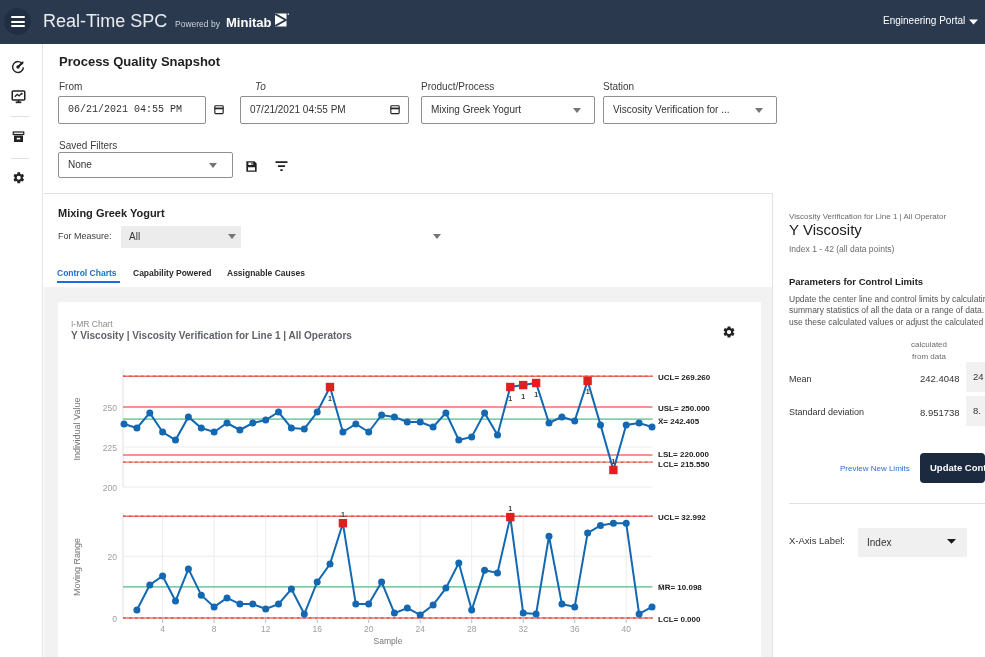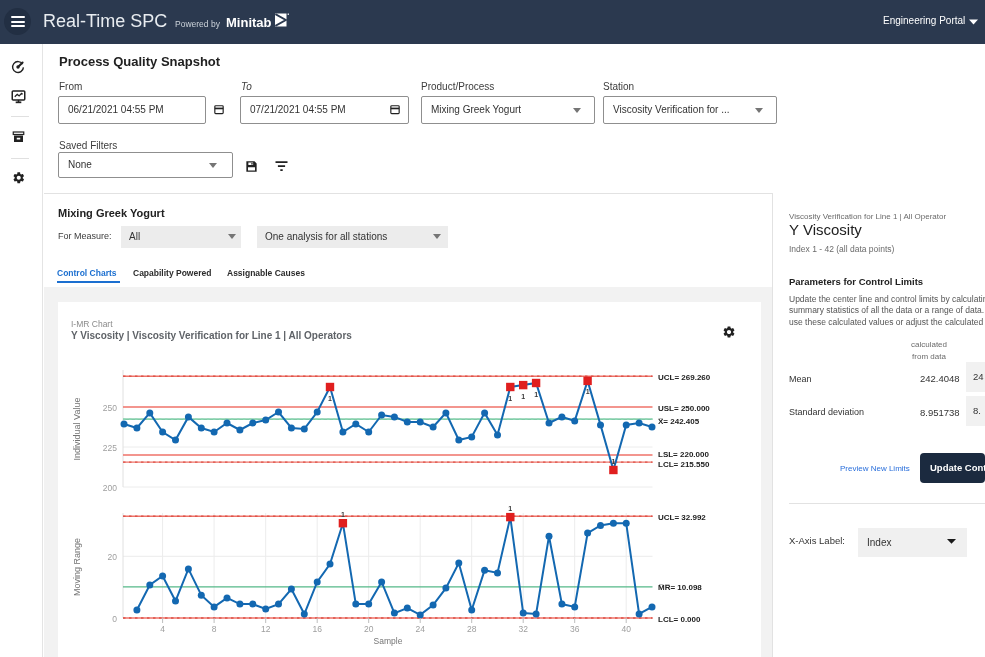--- a/index.html
+++ b/index.html
@@ -58,25 +58,25 @@
   <rect x="3" y="9" width="18" height="13" fill="#212121"></rect>
   <rect x="8.5" y="13.5" width="7" height="3.5" fill="#fff"></rect>
 </svg>
 <div style="left:11px;top:158px;width:18px;height:1px;background:#e0e0e0;"></div>
 <svg style="position:absolute;left:12px;top:171px" width="13.5" height="13.5" viewBox="0 0 24 24">
   <path fill="#212121" d="M19.14,12.94c0.04-0.3,0.06-0.61,0.06-0.94c0-0.32-0.02-0.64-0.07-0.94l2.03-1.58c0.18-0.14,0.23-0.41,0.12-0.61l-1.92-3.32c-0.12-0.22-0.37-0.29-0.59-0.22l-2.39,0.96c-0.5-0.38-1.03-0.7-1.62-0.94L14.4,2.81c-0.04-0.24-0.24-0.41-0.48-0.41h-3.84c-0.24,0-0.43,0.17-0.47,0.41L9.25,5.35C8.66,5.59,8.12,5.92,7.63,6.29L5.24,5.33c-0.22-0.08-0.47,0-0.59,0.22L2.74,8.87C2.62,9.08,2.66,9.34,2.86,9.48l2.03,1.58C4.84,11.36,4.8,11.69,4.8,12s0.02,0.64,0.07,0.94l-2.03,1.58c-0.18,0.14-0.23,0.41-0.12,0.61l1.92,3.32c0.12,0.22,0.37,0.29,0.59,0.22l2.39-0.96c0.5,0.38,1.03,0.7,1.62,0.94l0.36,2.54c0.05,0.24,0.24,0.41,0.48,0.41h3.84c0.24,0,0.44-0.17,0.47-0.41l0.36-2.54c0.59-0.24,1.13-0.56,1.62-0.94l2.39,0.96c0.22,0.08,0.47,0,0.59-0.22l1.92-3.32c0.12-0.22,0.07-0.47-0.12-0.61L19.14,12.94z M12,15.6c-1.98,0-3.6-1.62-3.6-3.6s1.62-3.6,3.6-3.6s3.6,1.62,3.6,3.6S13.98,15.6,12,15.6z"></path>
 </svg>
 
 <div style="left:59px;top:54px;font-size:13px;font-weight:bold;color:#212121;">Process Quality Snapshot</div>
 <div style="left:59px;top:81px;font-size:10px;color:#3c3c3c;">From</div>
-<div style="left:241px;top:81px;font-size:10px;color:#3c3c3c;font-style:italic;">To</div>
+<div style="left:255px;top:81px;font-size:10px;color:#3c3c3c;font-style:italic;">To</div>
 <div style="left:421px;top:81px;font-size:10px;color:#3c3c3c;">Product/Process</div>
 <div style="left:603px;top:81px;font-size:10px;color:#3c3c3c;">Station</div>
 
-<div class="fbox" style="left:58px;top:96px;width:148px;">06/21/2021 04:55 PM</div>
+<div class="fbox" style="left:58px;top:96px;width:148px;font-family:Liberation Mono, monospace;">06/21/2021 04:55 PM</div>
 <svg style="position:absolute;left:214px;top:104px" width="10" height="11" viewBox="0 0 24 24" fill="none" stroke="#212121" stroke-width="2.8">
       <rect x="2" y="3" width="20" height="19" rx="2"></rect>
       <path d="M2 9.5 L22 9.5" stroke-width="4"></path>
     </svg>
 <div class="fbox" style="left:240px;top:96px;width:169px;">07/21/2021 04:55 PM</div>
 <svg style="position:absolute;left:390px;top:104px" width="10" height="11" viewBox="0 0 24 24" fill="none" stroke="#212121" stroke-width="2.8">
       <rect x="2" y="3" width="20" height="19" rx="2"></rect>
       <path d="M2 9.5 L22 9.5" stroke-width="4"></path>
     </svg>
 <div class="fbox" style="left:421px;top:96px;width:174px;">Mixing Greek Yogurt</div>
@@ -94,21 +94,20 @@
 <svg style="position:absolute;left:275px;top:161px" width="13" height="11" viewBox="0 0 13 11" stroke="#212121" stroke-width="1.7">
   <path d="M0.5 1.2 L12.5 1.2 M2.9 5.2 L10.1 5.2 M5.3 9.2 L7.7 9.2"></path>
 </svg>
 
 <div style="left:44px;top:193px;width:941px;height:1px;background:#e2e2e2;"></div>
 
 <div style="left:58px;top:207px;font-size:11px;font-weight:bold;color:#212121;">Mixing Greek Yogurt</div>
 <div style="left:58px;top:231px;font-size:9px;color:#3c3c3c;">For Measure:</div>
 <div class="gsel" style="left:121px;top:226px;width:120px;">All</div>
 <div class="caret" style="left:228px;top:234px;"></div>
-<div class="gsel" style="left:257px;top:226px;width:191px;">One analysis for all stations</div>
 <div class="caret" style="left:433px;top:234px;"></div>
 
 <div style="left:57px;top:268px;font-size:8.5px;font-weight:bold;color:#1b6fd0;">Control Charts</div>
 <div style="left:57px;top:281px;width:63px;height:2px;background:#1b6fd0;"></div>
 <div style="left:133px;top:268px;font-size:8.5px;font-weight:bold;color:#2b2b2b;">Capability Powered</div>
 <div style="left:227px;top:268px;font-size:8.5px;font-weight:bold;color:#2b2b2b;">Assignable Causes</div>
 
 <div style="left:44px;top:287px;width:728px;height:370px;background:#f2f2f2;"></div>
 <div style="left:58px;top:302px;width:703px;height:355px;background:#fff;"></div>
 <div style="left:71px;top:319px;font-size:8.5px;color:#8a8a8a;">I-MR Chart</div>

